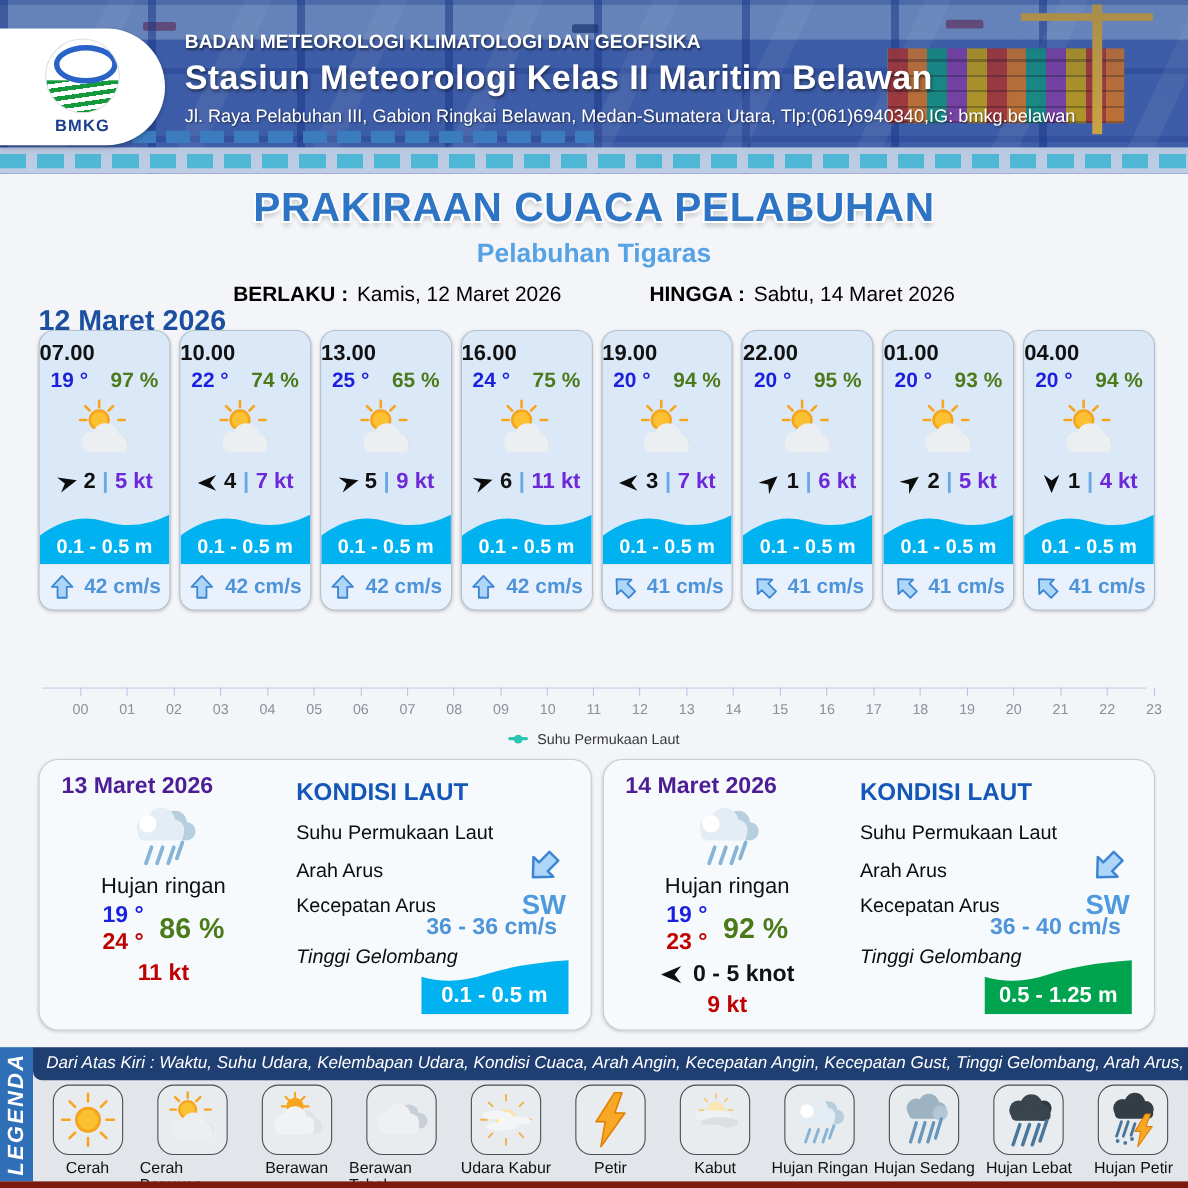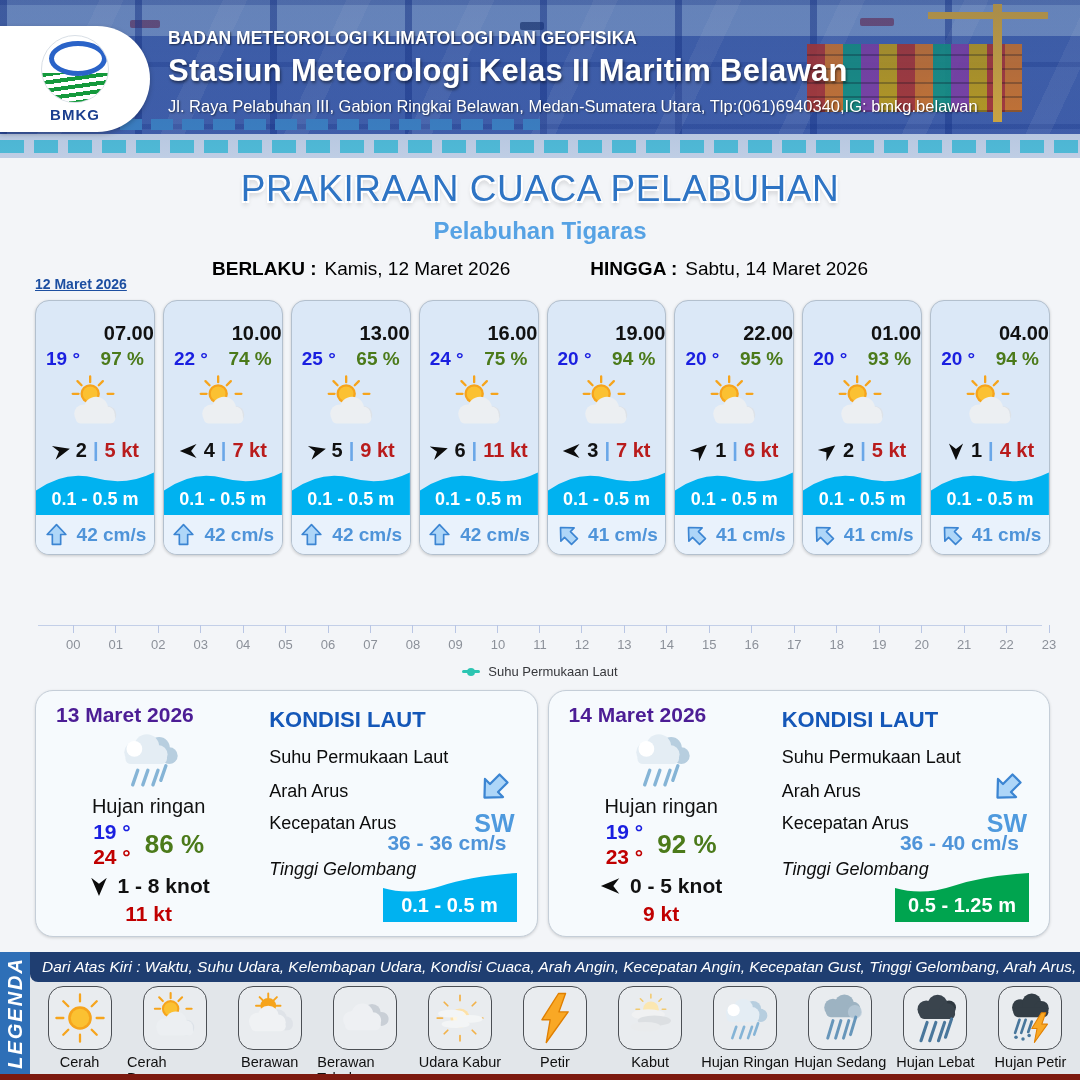--- a/index.html
+++ b/index.html
@@ -39,43 +39,43 @@
       background:repeating-linear-gradient(172deg,#14993c 0 4px,#ffffff 4px 8px);}
   .logo-label{text-align:center;color:#1b3f8f;font-weight:bold;font-size:15px;margin-top:3px;letter-spacing:1px;}
 
   .header-text{position:absolute;left:168px;top:28px;color:#fff;}
   .org{font-size:17.5px;font-weight:bold;text-shadow:1px 1px 2px rgba(0,0,0,.55);}
   .station{font-size:31px;font-weight:bold;letter-spacing:.3px;margin-top:4px;text-shadow:1px 2px 3px rgba(0,0,0,.5);}
   .address{font-size:16.5px;margin-top:8px;text-shadow:1px 1px 2px rgba(0,0,0,.55);}
 
   
   .title-block{position:absolute;top:168px;left:0;width:1080px;text-align:center;}
-  .main-title{font-size:37px;font-weight:normal;color:#2e74c4;letter-spacing:.5px;
+  .main-title{font-size:37px;font-weight:bold;color:#2e74c4;letter-spacing:.5px;
       text-shadow:-2px 2px 0 #fff,2px 2px 0 #fff,0 4px 5px rgba(0,0,0,.2);}
   .sub-title{font-size:24px;font-weight:bold;color:#56a2e4;margin-top:7px;}
   .validity{margin-top:13px;display:flex;justify-content:center;gap:80px;font-size:19px;color:#000;}
   .validity b{font-weight:bold;margin-right:8px;}
 
-  .date-label{position:absolute;top:276px;left:35px;font-size:14px;font-weight:bold;color:#1d4fa1;text-decoration:underline;}
+  .date-label{position:absolute;top:276px;left:35px;font-size:26px;font-weight:bold;color:#1d4fa1;}
 
   
   .cards-row{position:absolute;top:300px;left:35px;right:30px;display:flex;gap:8px;}
   .hcard{flex:1;height:253px;background:#dbe8f7;border:1px solid #b3c0ce;border-radius:14px;
       overflow:hidden;box-shadow:0 1px 3px rgba(0,0,0,.18);display:flex;flex-direction:column;}
-  .hc-time{text-align:right;font-size:20px;font-weight:bold;margin-top:21px;}
+  .hc-time{text-align:left;font-size:20px;font-weight:bold;margin-top:9px;}
   .hc-th{display:flex;justify-content:space-between;padding:3px 10px 0 10px;font-size:19px;font-weight:bold;}
   .hc-th .t{color:#1a1fe0;}
   .hc-th .h{color:#4b7a1a;}
   .hc-icon{width:62px;height:62px;margin:3px auto 0;}
   .hc-icon svg{width:62px;height:62px;}
   .hc-wind{display:flex;align-items:center;justify-content:center;gap:5px;margin-top:4px;font-size:20px;font-weight:bold;}
   .dart{width:20px;height:20px;display:inline-block;}
   .dart svg{width:20px;height:20px;fill:#0c0c0c;display:block;}
   .hc-wind .sep{color:#6aa7e8;font-weight:bold;padding:0 1px;}
-  .hc-wind .gust{color:#b91c1c;}
+  .hc-wind .gust{color:#6d28d9;}
   .hc-wave{margin-top:auto;position:relative;height:56px;}
   .hc-wave svg{position:absolute;inset:0;width:100%;height:100%;}
   .wave-text{position:absolute;bottom:5px;width:100%;text-align:center;color:#fff;font-size:18px;font-weight:bold;}
   .hc-current{height:41px;background:#e9f2fc;display:flex;align-items:center;justify-content:center;gap:8px;}
   .barrow{width:25px;height:25px;display:inline-block;}
   .barrow svg{width:25px;height:25px;display:block;}
   .barrow path{fill:#aed6f8;stroke:#3c85d2;stroke-width:1.6;stroke-linejoin:round;}
   .hc-current .cur{color:#4f94d9;font-size:19px;font-weight:bold;}
 
   
@@ -724,28 +724,20 @@
               </g>
             </svg></div>
           <div class="d-cond">Hujan ringan</div>
           <div class="d-th">
             <div class="d-temps">
               <span class="d-tmin">19 °</span>
               <span class="d-tmax">24 °</span>
             </div>
             <span class="d-hum">86 %</span>
           </div>
-          <div class="d-wind">
-            <span class="dart" style="transform: rotate(90deg);">
-              <svg viewBox="0 0 24 24">
-                <path d="M23 12 L3 3.5 L9.5 12 L3 20.5 Z"></path>
-              </svg>
-            </span>
-            <span>1  - 8 knot</span>
-          </div>
           <div class="d-gust">11 kt</div>
         </div>
         <div class="d-right">
           <div class="sea-head">KONDISI LAUT</div>
           <div class="sea-lbl lbl-sst">Suhu Permukaan Laut</div>
           <div class="sea-lbl lbl-dir">Arah Arus</div>
           <div class="sea-dir">
             <span class="barrow" style="transform: rotate(-135deg);">
               <svg viewBox="0 0 24 24">
                 <path d="M12 2.5 L21 12 h-5 v9.5 h-8 V12 H3 Z"></path>

